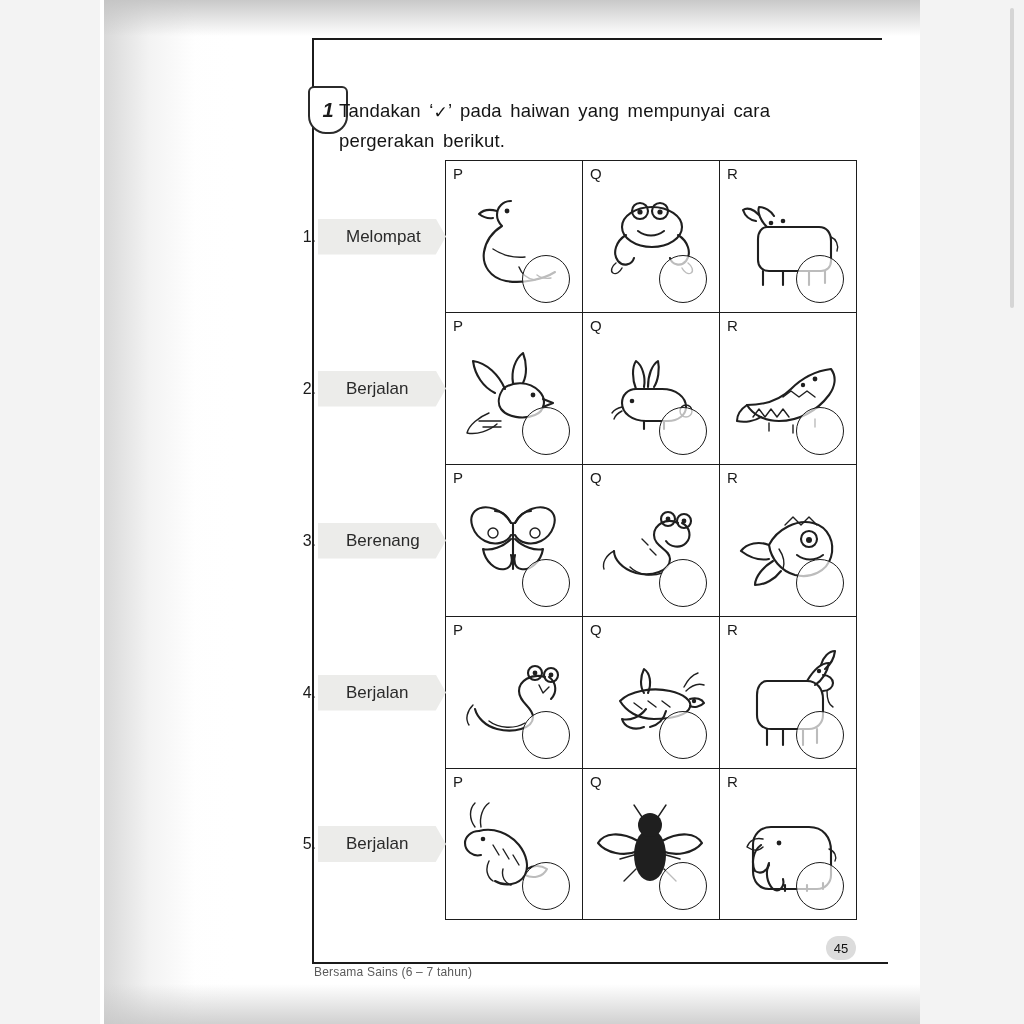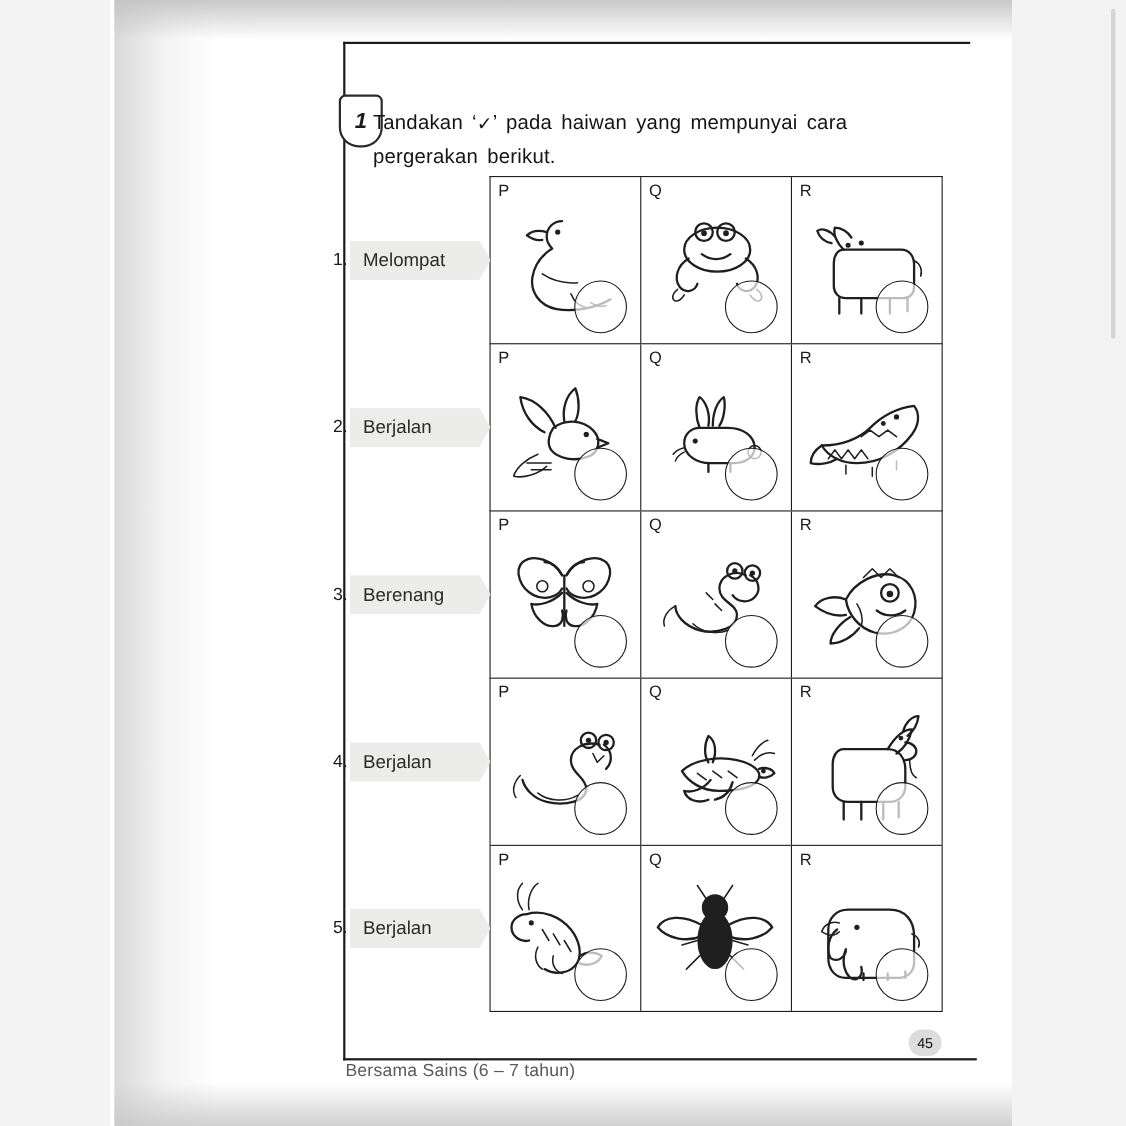--- a/index.html
+++ b/index.html
@@ -206,40 +206,40 @@
     top: 50%;
     transform: translateY(-50%);
     width: 128px;
     height: 36px;
     margin-right: 0px;
     background: #ececea;
     color: #2a2a2a;
     font-size: 17px;
     display: flex;
     align-items: center;
-    padding-left: 12px;
+    padding-left: 28px;
     box-sizing: border-box;
     clip-path: polygon(0 0, 92% 0, 100% 50%, 92% 100%, 0 100%);
   }
   .row-number {
     position: absolute;
     right: 100%;
     top: 50%;
     transform: translateY(-50%);
     margin-right: 130px;
     font-size: 16px;
     color: #1b1b1b;
   }
 
   
   .footer-note {
     position: absolute;
     left: 214px;
     top: 965px;
-    font-size: 16px;
+    font-size: 12px;
     color: #5a5a5a;
     letter-spacing: .2px;
   }
   .page-badge {
     position: absolute;
     left: 726px;
     top: 936px;
     width: 30px;
     height: 24px;
     border-radius: 12px;

